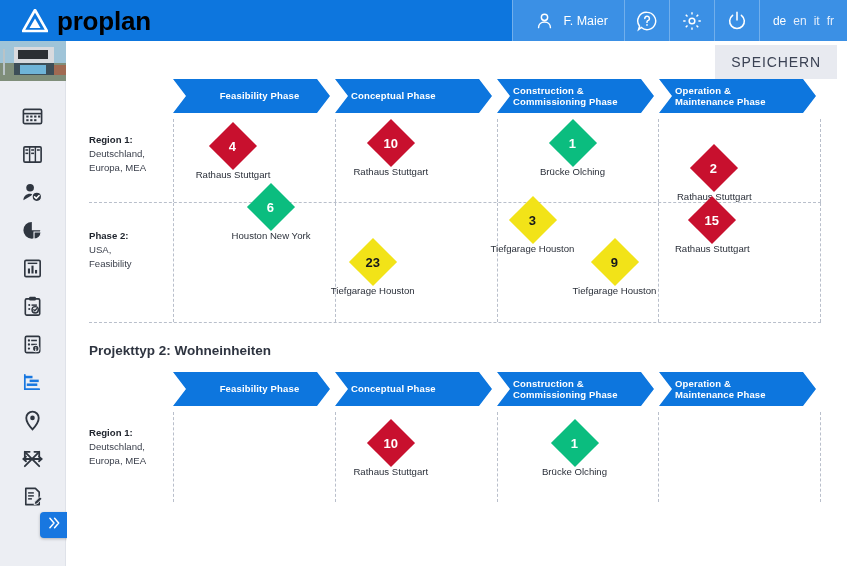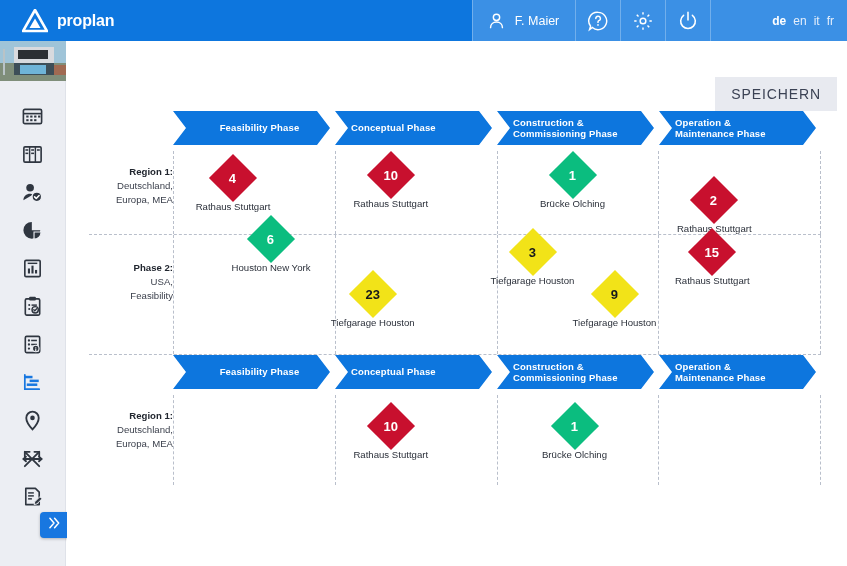--- a/index.html
+++ b/index.html
@@ -18,41 +18,41 @@
     background: #0d76de;
     display: flex; align-items: stretch;
   }
   .brand {
     display: flex; align-items: center;
     padding-left: 22px; gap: 9px;
     flex: 0 0 auto;
   }
   .brand-logo { width: 26px; height: 24px; display: block; }
   .brand-name {
-    color: #ffffff; font-size: 16px; font-weight: 600;
+    color: #000000; font-size: 26px; font-weight: 600;
     letter-spacing: -0.2px; line-height: 1;
   }
   .header-spacer { flex: 1 1 auto; }
   .hdr-btn {
     display: flex; align-items: center; justify-content: center;
     gap: 9px;
     border-left: 1px solid rgba(255,255,255,0.28);
     color: #ffffff;
     background: #3b90e5;
     cursor: pointer;
   }
-  .hdr-btn.user { padding: 0 16px 0 14px; }
+  .hdr-btn.user { padding: 0 16px 0 22px; }
   .hdr-btn.icononly { width: 45px; }
   .hdr-btn.lang { padding: 0 13px; gap: 7px; background:#3b90e5; }
   .hdr-user-name { font-size: 12.5px; white-space: nowrap; }
   .hdr-icon svg { display: block; }
   .lang-item {
     font-size: 12px; color: #e4eefb; cursor: pointer;
   }
-  .lang-item.active { color: #ffffff; font-weight: bold; margin-left: 48px; }
+  .lang-item.active { color: #ffffff; font-weight: normal; }
 
   
   .sidebar {
     position: absolute; top: 41px; left: 0;
     width: 66px; height: 525px;
     background: #eceef3;
     border-right: 1px solid #dfe2e9;
   }
   .side-photo {
     width: 66px; height: 40px;
@@ -82,21 +82,21 @@
   }
 
   
   .main {
     position: absolute; top: 41px; left: 67px;
     width: 780px; height: 525px;
     background: #ffffff;
   }
   .save-row {
     display: flex; justify-content: flex-end;
-    padding: 36px 10px 0 0;
+    padding: 4px 10px 0 0;
   }
   .save-btn {
     background: #e8eaf0;
     color: #3b4254;
     border: none;
     font-family: "Liberation Sans", sans-serif;
     font-size: 14px;
     letter-spacing: 0.9px;
     padding: 9px 16px;
     cursor: pointer;
@@ -149,21 +149,20 @@
     display: flex;
     border-bottom: 1px dashed #b9bfcb;
   }
   .region-row.last { border-bottom: 1px dashed #b9bfcb; }
   .region-label {
     flex: 0 0 84px;
     padding-top: 14px;
     font-size: 9.6px;
     line-height: 14px;
     color: #3a3f4b;
-    text-align: right;
   }
   .region-label b { font-size: 9.6px; color: #21262f; }
   .cells { flex: 1 1 auto; display: flex; position: relative; }
   .cell {
     flex: 1 1 0;
     position: relative;
     border-left: 1px dashed #b9bfcb;
   }
   .cell:last-child { border-right: 1px dashed #b9bfcb; }
 
@@ -556,20 +555,21 @@
                 </div>
                 <div class="marker-label">Rathaus Stuttgart</div>
               </div>
             </div>
           </div>
         </div>
       </div>
     </div>
 
     <div>
+      <div class="section-title second">Projekttyp 2: Wohneinheiten</div>
 
       <div class="phase-row">
         <div class="phase">
           <span>Feasibility Phase</span>
         </div>
         <div class="phase">
           <span>Conceptual Phase</span>
         </div>
         <div class="phase">
           <span style="white-space:pre-line">Construction &amp;

